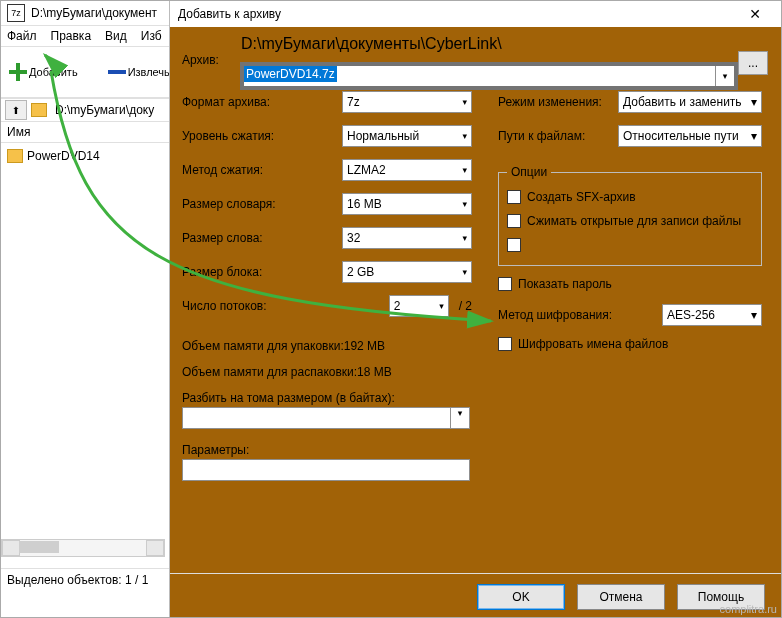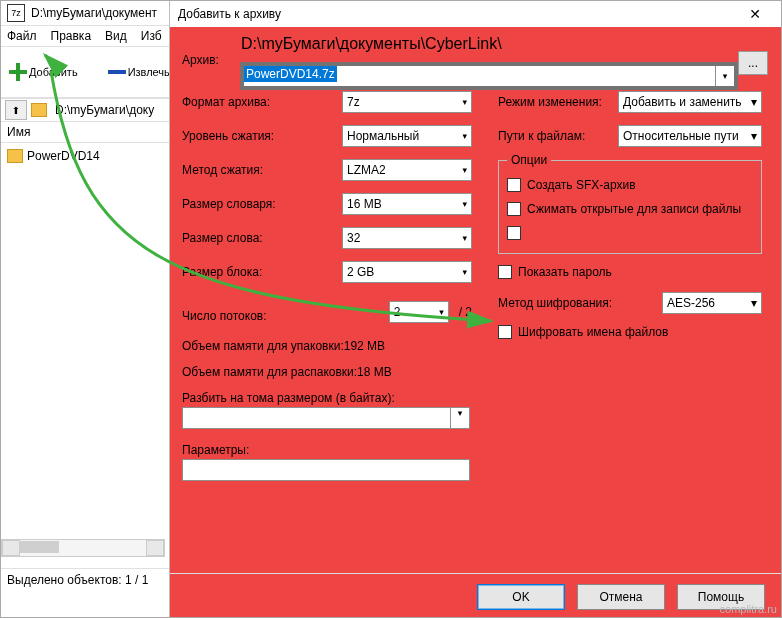--- a/index.html
+++ b/index.html
@@ -23,47 +23,47 @@
 .filelist{height:380px;padding:4px 6px}
 .file-row{display:flex;align-items:center;gap:4px;font-size:12px;padding:2px 0}
 .file-icn{width:14px;height:12px;background:#f6c149;border:1px solid #cc9a1e}
 .scrollbar-h{position:absolute;left:0;bottom:60px;right:616px;height:16px;border:1px solid #ccc;background:#f5f5f5}
 .scrollbar-h:before,.scrollbar-h:after{content:"";position:absolute;top:0;width:16px;height:14px;background:#e8e8e8;border:1px solid #ccc}
 .scrollbar-h:before{left:0}
 .scrollbar-h:after{right:0}
 .scrollbar-h .thumb{position:absolute;left:17px;top:1px;width:40px;height:12px;background:#cfcfcf}
 .status{position:absolute;left:0;bottom:0;height:40px;padding:4px 6px;font-size:12px;border-top:1px solid #e0e0e0;width:160px}
 
-.dialog{position:absolute;left:168px;top:0;width:614px;height:618px;background:#ef4444;border-left:1px solid #bbb;box-sizing:border-box}
+.dialog{position:absolute;left:168px;top:0;width:614px;height:618px;background:#a16207;border-left:1px solid #bbb;box-sizing:border-box}
 .dlg-title{height:26px;background:#fff;display:flex;align-items:center;padding:0 8px;font-size:12px;justify-content:space-between}
 .dlg-close{width:40px;height:22px;display:flex;align-items:center;justify-content:center;font-size:14px}
 .dlg-body{padding:8px 12px 0 12px;position:relative;height:540px;box-sizing:border-box}
 .lbl{font-size:12px}
 .archive-path{position:absolute;left:71px;top:8px;font-size:16px}
 .archive-input{position:absolute;left:70px;top:35px;width:490px;height:20px;border:4px solid #737373;background:#fff;display:flex;align-items:flex-start}
 .sel-text{background:#0078d7;color:#fff;padding:1px 2px;font-size:12px}
 .archive-dd{position:absolute;right:0;top:0;width:18px;height:20px;border-left:1px solid #8f8f8f;display:flex;align-items:center;justify-content:center;font-size:9px}
 .browse-btn{position:absolute;left:568px;top:24px;width:28px;height:22px;border:1px solid #999;background:#e6e6e6;display:flex;align-items:center;justify-content:center}
 .grid{position:absolute;left:12px;top:58px;width:290px}
 .g-row{display:flex;align-items:center;justify-content:space-between;height:34px}
 .g-lbl{font-size:12px}
 .dd{width:120px;height:20px;border:1px solid #8f8f8f;background:#fff;display:flex;align-items:center;justify-content:space-between;padding:0 4px;font-size:12px}
 .dd .ar{font-size:9px}
-.threads-row{display:flex;align-items:flex-end;gap:5px;height:34px;justify-content:space-between}
+.threads-row{display:flex;align-items:center;gap:5px;height:34px;justify-content:space-between}
 .mem-row{display:flex;justify-content:flex-start;font-size:12px;height:26px;align-items:center}
 .wide-lbl{font-size:12px;margin-top:6px}
 .wide-input{width:286px;height:20px;border:1px solid #8f8f8f;background:#fff;margin-top:2px}
 .rgrid{position:absolute;left:328px;top:58px;width:264px}
 .rg-row{display:flex;align-items:center;justify-content:space-between;height:34px}
 .dd-r{width:134px;height:20px;border:1px solid #8f8f8f;background:#fff;display:flex;align-items:center;justify-content:space-between;padding:0 4px;font-size:12px}
 fieldset{border:1px solid #bcbcbc;margin:0;padding:6px 8px 8px 8px;font-size:12px}
 legend{font-size:12px;padding:0 4px}
 .cb-row{display:flex;align-items:center;gap:6px;height:24px;font-size:12px}
 .cb{width:12px;height:12px;border:1px solid #333;background:#fff}
-.opts{margin-top:0}
+.opts{margin-top:12px}
 .enc{border:2px solid #3fb13f;margin-top:10px}
 .enc-lbl{font-size:12px;margin:4px 0 2px 0}
 .enc-in{width:240px;height:20px;border:1px solid #8f8f8f;background:#fff}
 .enc-method{display:flex;align-items:center;justify-content:space-between;margin-top:8px}
 .dd-sm{width:90px;height:20px;border:1px solid #8f8f8f;background:#fff;display:flex;align-items:center;justify-content:space-between;padding:0 4px;font-size:12px}
 .dlg-buttons{position:absolute;left:0;bottom:0;width:100%;height:46px;display:flex;align-items:center;justify-content:flex-end;gap:12px;padding:0 18px;box-sizing:border-box;border-top:1px solid #ddd}
 .btn{width:86px;height:24px;border:1px solid #888;background:#e6e6e6;font-size:12px;display:flex;align-items:center;justify-content:center}
 .btn.def{border:1px solid #0078d7;box-shadow:0 0 0 1px #77b7ee inset}
 .watermark{position:absolute;right:4px;bottom:2px;font-size:11px;color:#b8b8b8}
 svg.overlay{position:absolute;left:0;top:0;pointer-events:none}

